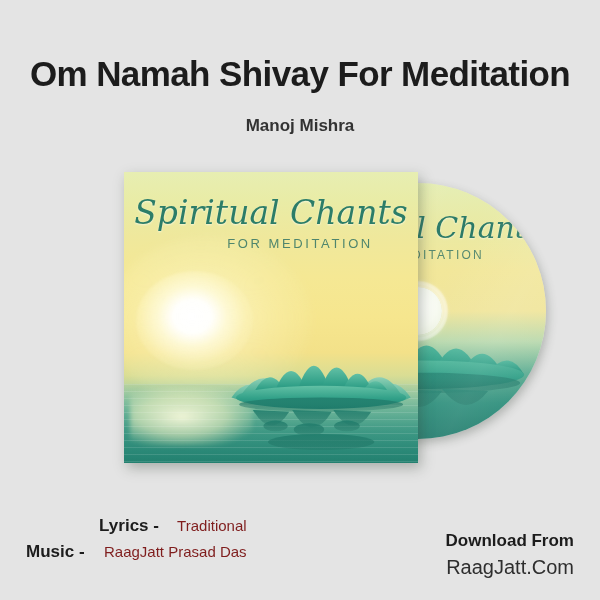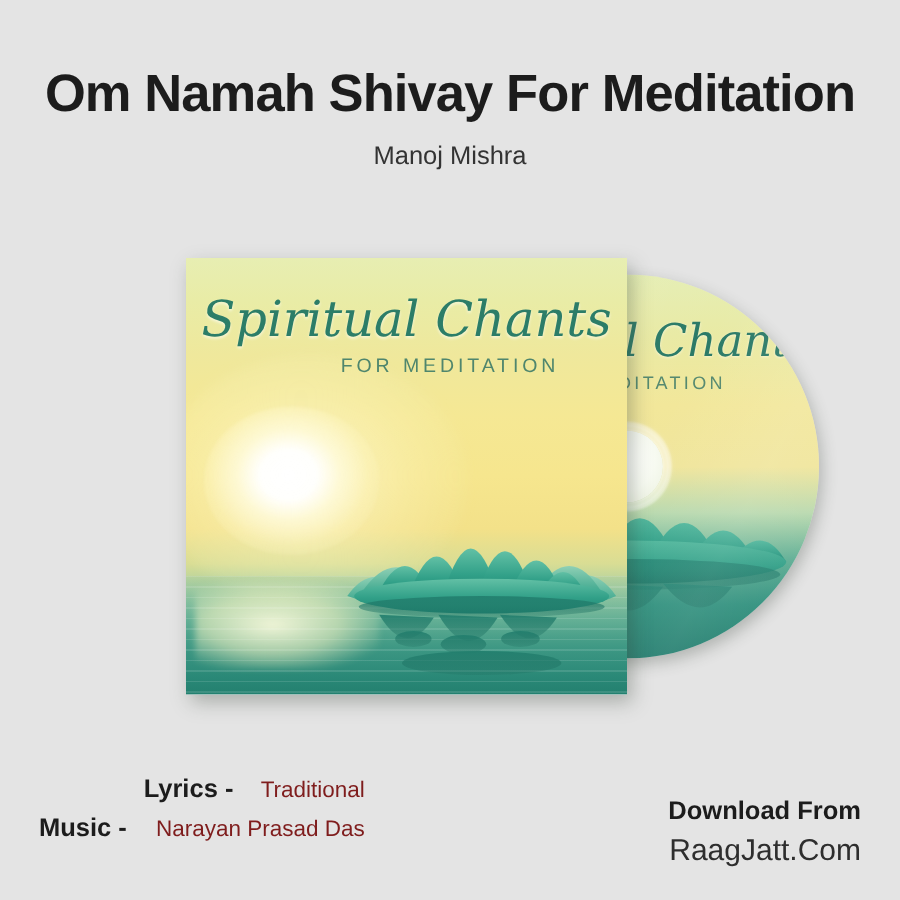--- a/index.html
+++ b/index.html
@@ -17,35 +17,35 @@
   }
 
   
   .header {
     position: absolute;
     top: 0; left: 0;
     width: 600px;
     text-align: center;
   }
   .song-title {
-    margin: 0;
+    margin: 11px;
     padding-top: 42px;
     font-size: 35px;
     line-height: 42px;
     font-weight: 700;
     letter-spacing: -0.6px;
     color: #1c1c1c;
     white-space: nowrap;
   }
   .artist-name {
     margin: 0;
     padding-top: 10px;
     font-size: 17px;
     line-height: 20px;
-    font-weight: 400;
+    font-weight: 700;
     color: #333333;
   }
 
   
   .artwork-stage {
     position: absolute;
     left: 0;
     top: 150px;
     width: 600px;
     height: 340px;
@@ -444,21 +444,21 @@
 </div>
 
 <div class="footer">
   <div class="credits">
     <div class="credit-row">
       <span class="credit-label">Lyrics -</span>
       <span class="credit-value">Traditional</span>
     </div>
     <div class="credit-row">
       <span class="credit-label">Music -</span>
-      <span class="credit-value">Narayan Prasad Das</span>
+      <span class="credit-value">RaagJatt Prasad Das</span>
     </div>
   </div>
 
   <div class="download">
     <p class="download-label">Download From</p>
     <p class="download-site">RaagJatt.Com</p>
   </div>
 </div>
 
 </body></html>

